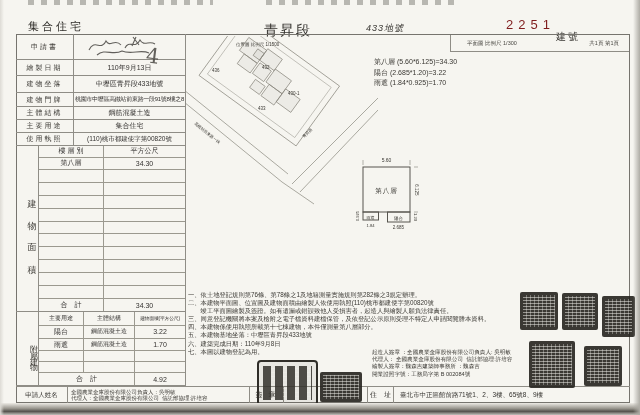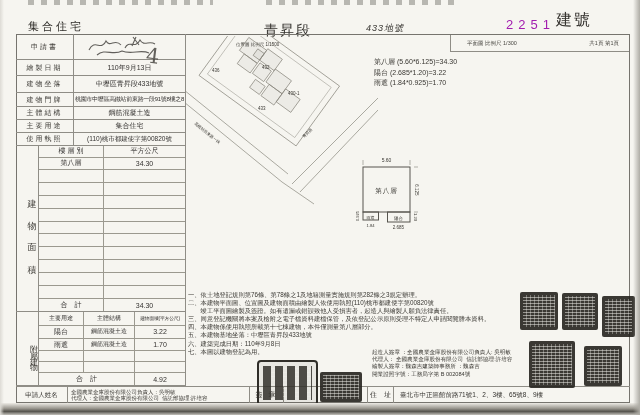--- a/index.html
+++ b/index.html
@@ -47,22 +47,22 @@
 <body>
 
 <div id="page">
 
   <div class="clipfrag" style="left:28px;width:185px;"></div>
   <div class="clipfrag" style="left:266px;width:195px;"></div>
 
   <div class="abs" style="left:28px;top:19px;font-size:11px;letter-spacing:3px;color:#302e2a;">集合住宅</div>
   <div class="abs" style="left:264px;top:22px;font-size:14px;letter-spacing:2px;">青昇段</div>
   <div class="abs" style="left:366px;top:22px;font-size:9px;letter-spacing:1px;font-style:italic;">433地號</div>
-  <div class="abs" style="left:506px;top:17px;font-size:13px;letter-spacing:5px;color:#a21caf;">2251</div>
-  <div class="abs" style="left:556px;top:10px;font-size:16px;letter-spacing:2px;">建號</div>
+  <div class="abs" style="left:506px;top:17px;font-size:13px;letter-spacing:5px;color:#7f1d1d;">2251</div>
+  <div class="abs" style="left:556px;top:30px;font-size:10px;letter-spacing:2px;">建號</div>
 
   <div class="abs sheet" style="left:16px;top:34px;width:614px;height:369px;"></div>
 
   <div class="abs" style="left:450px;top:35px;width:179px;height:17px;border-left:1px solid #8f8d86;border-bottom:1px solid #8f8d86;display:flex;align-items:center;">
     <span style="font-size:5.5px;padding-left:16px;color:#4a4843;">平面圖  比例尺  1/300</span>
     <span style="font-size:5.5px;margin-left:auto;padding-right:10px;color:#4a4843;">共1頁 第1頁</span>
   </div>
 
   <div class="abs leftpanel" style="left:16px;top:34px;width:170px;height:352px;border-right:1px solid #8f8d86;">
     <div class="frow" style="height:26px;">

